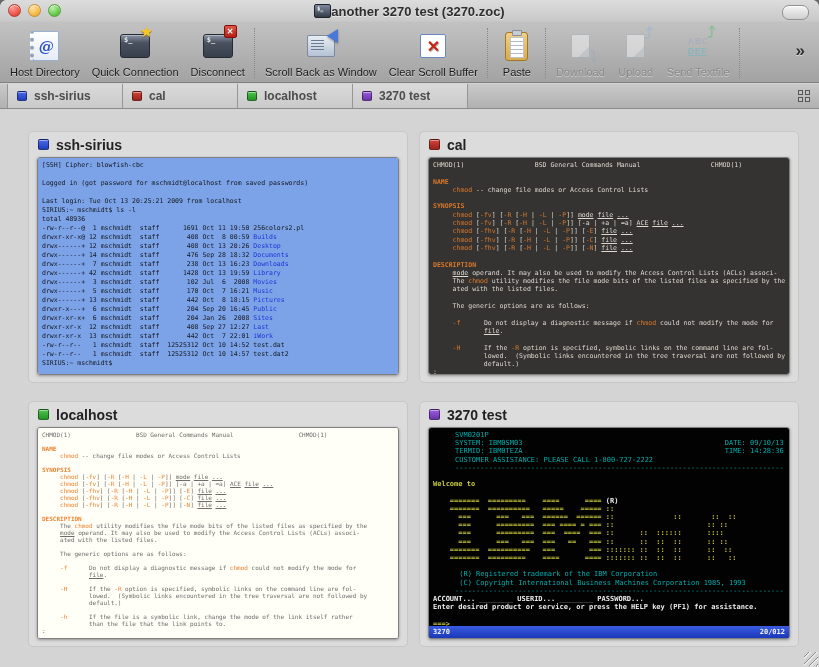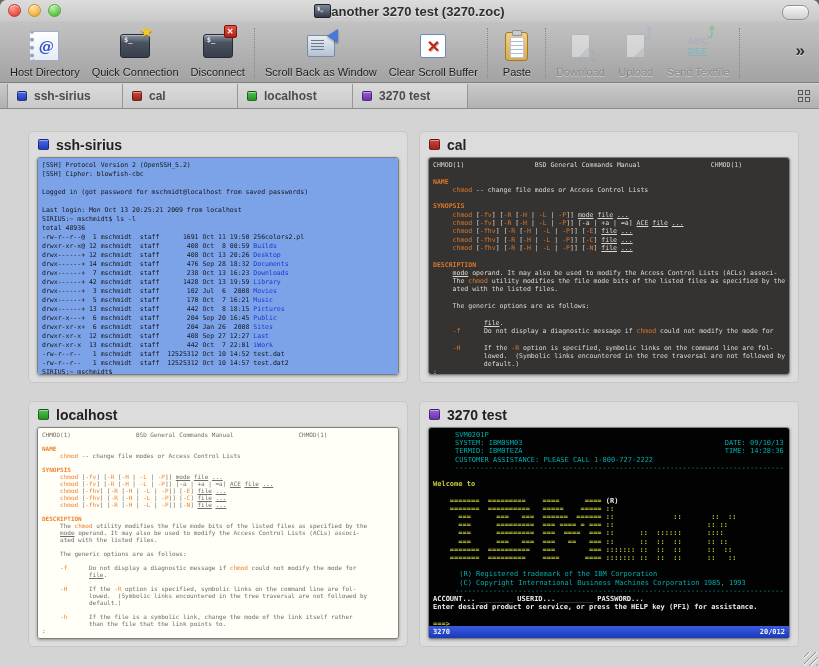--- a/index.html
+++ b/index.html
@@ -224,26 +224,25 @@
       </div>
   </div>
 
   <div class="pane" id="p0">
     <div class="phead">
       <span class="psq sq-b"></span>
       <span class="ptitle">ssh-sirius</span>
     </div>
     <div class="termwrap">
       <div class="term term-ssh tlines">
-          <div class="tl"><span class="s-t">[SSH] Protocol Version 2 (OpenSSH_5.2)</span></div>
           <div class="tl"><span class="s-t">[SSH] Cipher: blowfish-cbc</span></div>
           <div class="tl">&nbsp;</div>
           <div class="tl"><span class="s-t">Logged in (got password for mschmidt@localhost from saved passwords)</span></div>
           <div class="tl">&nbsp;</div>
-          <div class="tl"><span class="s-t">Last login: Mon Oct 13 20:25:21 2009 from localhost</span></div>
+          <div class="tl"><span class="s-t">Last login: Tue Oct 13 20:25:21 2009 from localhost</span></div>
           <div class="tl"><span class="s-t">SIRIUS:~ mschmidt$ ls -l</span></div>
           <div class="tl"><span class="s-t">total 48936</span></div>
           <div class="tl"><span class="s-t">-rw-r--r--@  1 mschmidt  staff      1691 Oct 11 19:50 256colors2.pl</span></div>
           <div class="tl"><span class="s-t">drwxr-xr-x@ 12 mschmidt  staff       408 Oct  8 00:59 </span><span class="s-d">Builds</span></div>
           <div class="tl"><span class="s-t">drwx------+ 12 mschmidt  staff       408 Oct 13 20:26 </span><span class="s-d">Desktop</span></div>
           <div class="tl"><span class="s-t">drwx------+ 14 mschmidt  staff       476 Sep 28 18:32 </span><span class="s-d">Documents</span></div>
           <div class="tl"><span class="s-t">drwx------+  7 mschmidt  staff       238 Oct 13 16:23 </span><span class="s-d">Downloads</span></div>
           <div class="tl"><span class="s-t">drwx------+ 42 mschmidt  staff      1428 Oct 13 19:59 </span><span class="s-d">Library</span></div>
           <div class="tl"><span class="s-t">drwx------+  3 mschmidt  staff       102 Jul  6  2008 </span><span class="s-d">Movies</span></div>
           <div class="tl"><span class="s-t">drwx------+  5 mschmidt  staff       170 Oct  7 16:21 </span><span class="s-d">Music</span></div>
@@ -278,22 +277,22 @@
           <div class="tl"><span class="s-t">     </span><span class="s-k">chmod</span><span class="s-t"> [</span><span class="s-k">-fhv</span><span class="s-t">] [</span><span class="s-k">-R</span><span class="s-t"> [</span><span class="s-k">-H</span><span class="s-t"> | </span><span class="s-k">-L</span><span class="s-t"> | </span><span class="s-k">-P</span><span class="s-t">]] [</span><span class="s-k">-C</span><span class="s-t">] </span><span class="s-u">file</span><span class="s-t"> </span><span class="s-u">...</span></div>
           <div class="tl"><span class="s-t">     </span><span class="s-k">chmod</span><span class="s-t"> [</span><span class="s-k">-fhv</span><span class="s-t">] [</span><span class="s-k">-R</span><span class="s-t"> [</span><span class="s-k">-H</span><span class="s-t"> | </span><span class="s-k">-L</span><span class="s-t"> | </span><span class="s-k">-P</span><span class="s-t">]] [</span><span class="s-k">-N</span><span class="s-t">] </span><span class="s-u">file</span><span class="s-t"> </span><span class="s-u">...</span></div>
           <div class="tl">&nbsp;</div>
           <div class="tl"><span class="s-h">DESCRIPTION</span></div>
           <div class="tl"><span class="s-t">     </span><span class="s-u">mode</span><span class="s-t"> operand. It may also be used to modify the Access Control Lists (ACLs) associ-</span></div>
           <div class="tl"><span class="s-t">     The </span><span class="s-k">chmod</span><span class="s-t"> utility modifies the file mode bits of the listed files as specified by the</span></div>
           <div class="tl"><span class="s-t">     ated with the listed files.</span></div>
           <div class="tl">&nbsp;</div>
           <div class="tl"><span class="s-t">     The generic options are as follows:</span></div>
           <div class="tl">&nbsp;</div>
+          <div class="tl"><span class="s-t">     </span><span class="s-k">-f</span><span class="s-t">      Do not display a diagnostic message if </span><span class="s-k">chmod</span><span class="s-t"> could not modify the mode for</span></div>
           <div class="tl"><span class="s-t">             </span><span class="s-u">file</span><span class="s-t">.</span></div>
-          <div class="tl"><span class="s-t">     </span><span class="s-k">-f</span><span class="s-t">      Do not display a diagnostic message if </span><span class="s-k">chmod</span><span class="s-t"> could not modify the mode for</span></div>
           <div class="tl">&nbsp;</div>
           <div class="tl"><span class="s-t">     </span><span class="s-k">-H</span><span class="s-t">      If the </span><span class="s-k">-R</span><span class="s-t"> option is specified, symbolic links on the command line are fol-</span></div>
           <div class="tl"><span class="s-t">             lowed.  (Symbolic links encountered in the tree traversal are not followed by</span></div>
           <div class="tl"><span class="s-t">             default.)</span></div>
           <div class="tl"><span class="s-t">:</span></div>
         </div>
     </div>
   </div>
 
   <div class="pane" id="p2">

